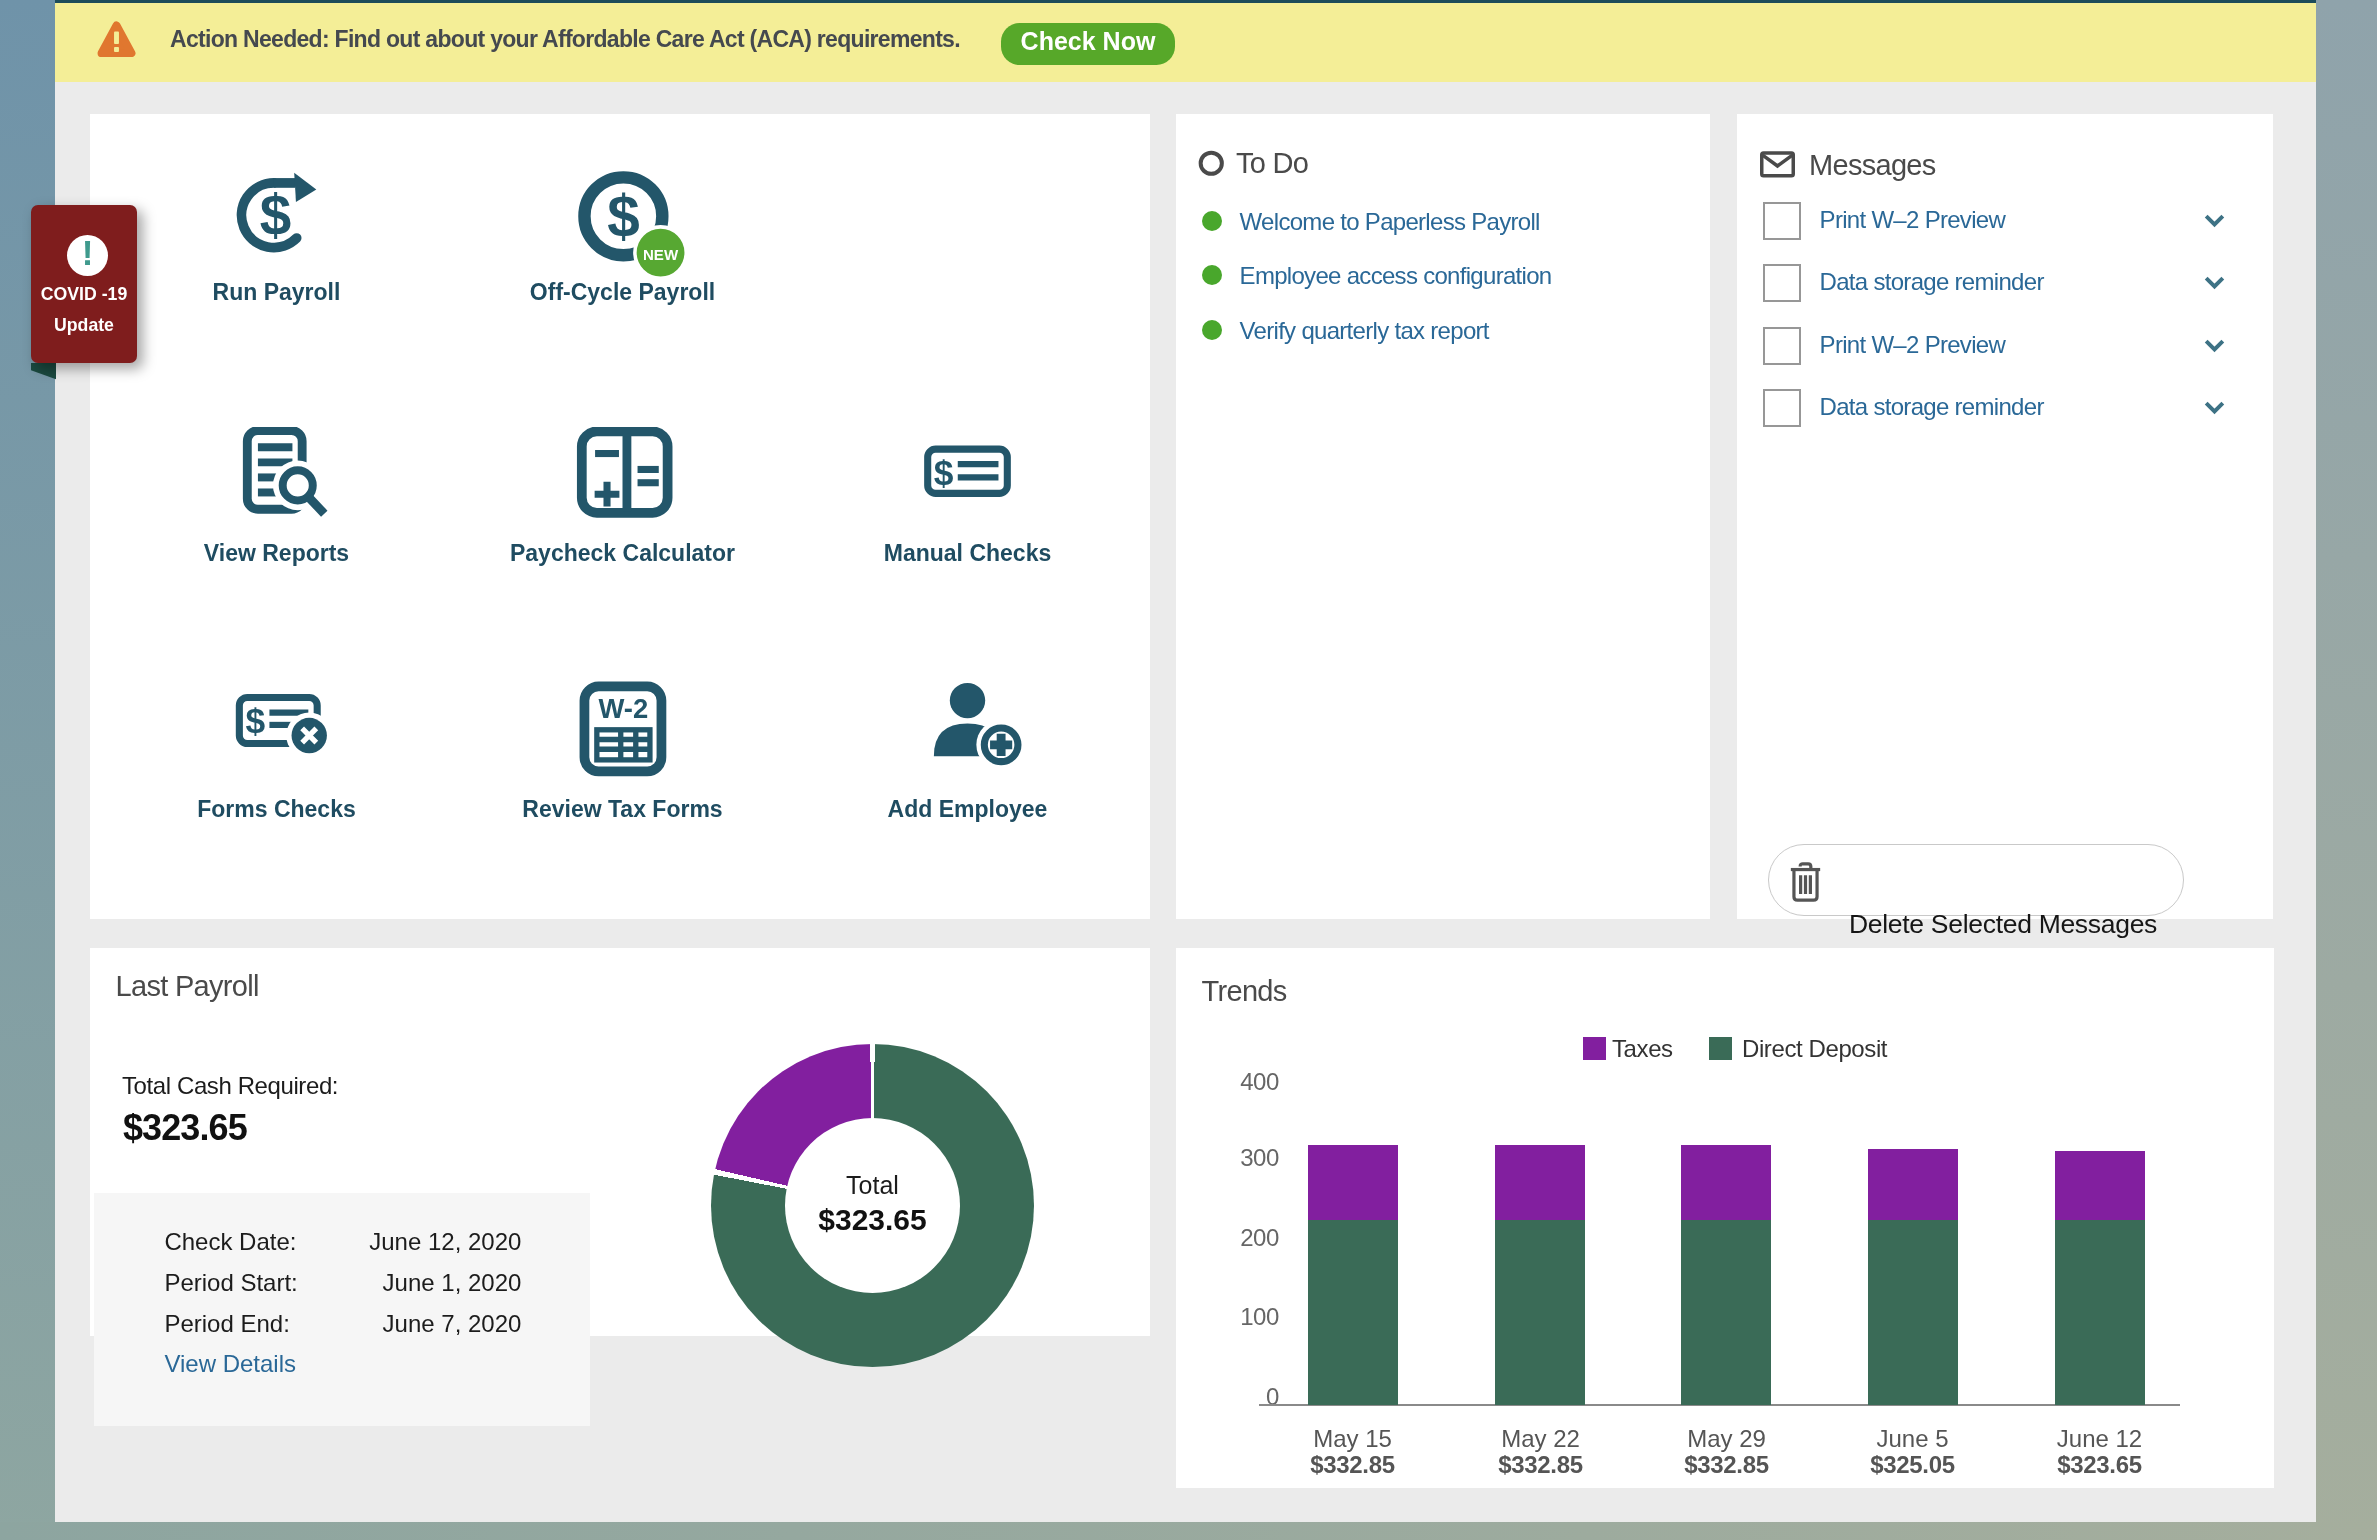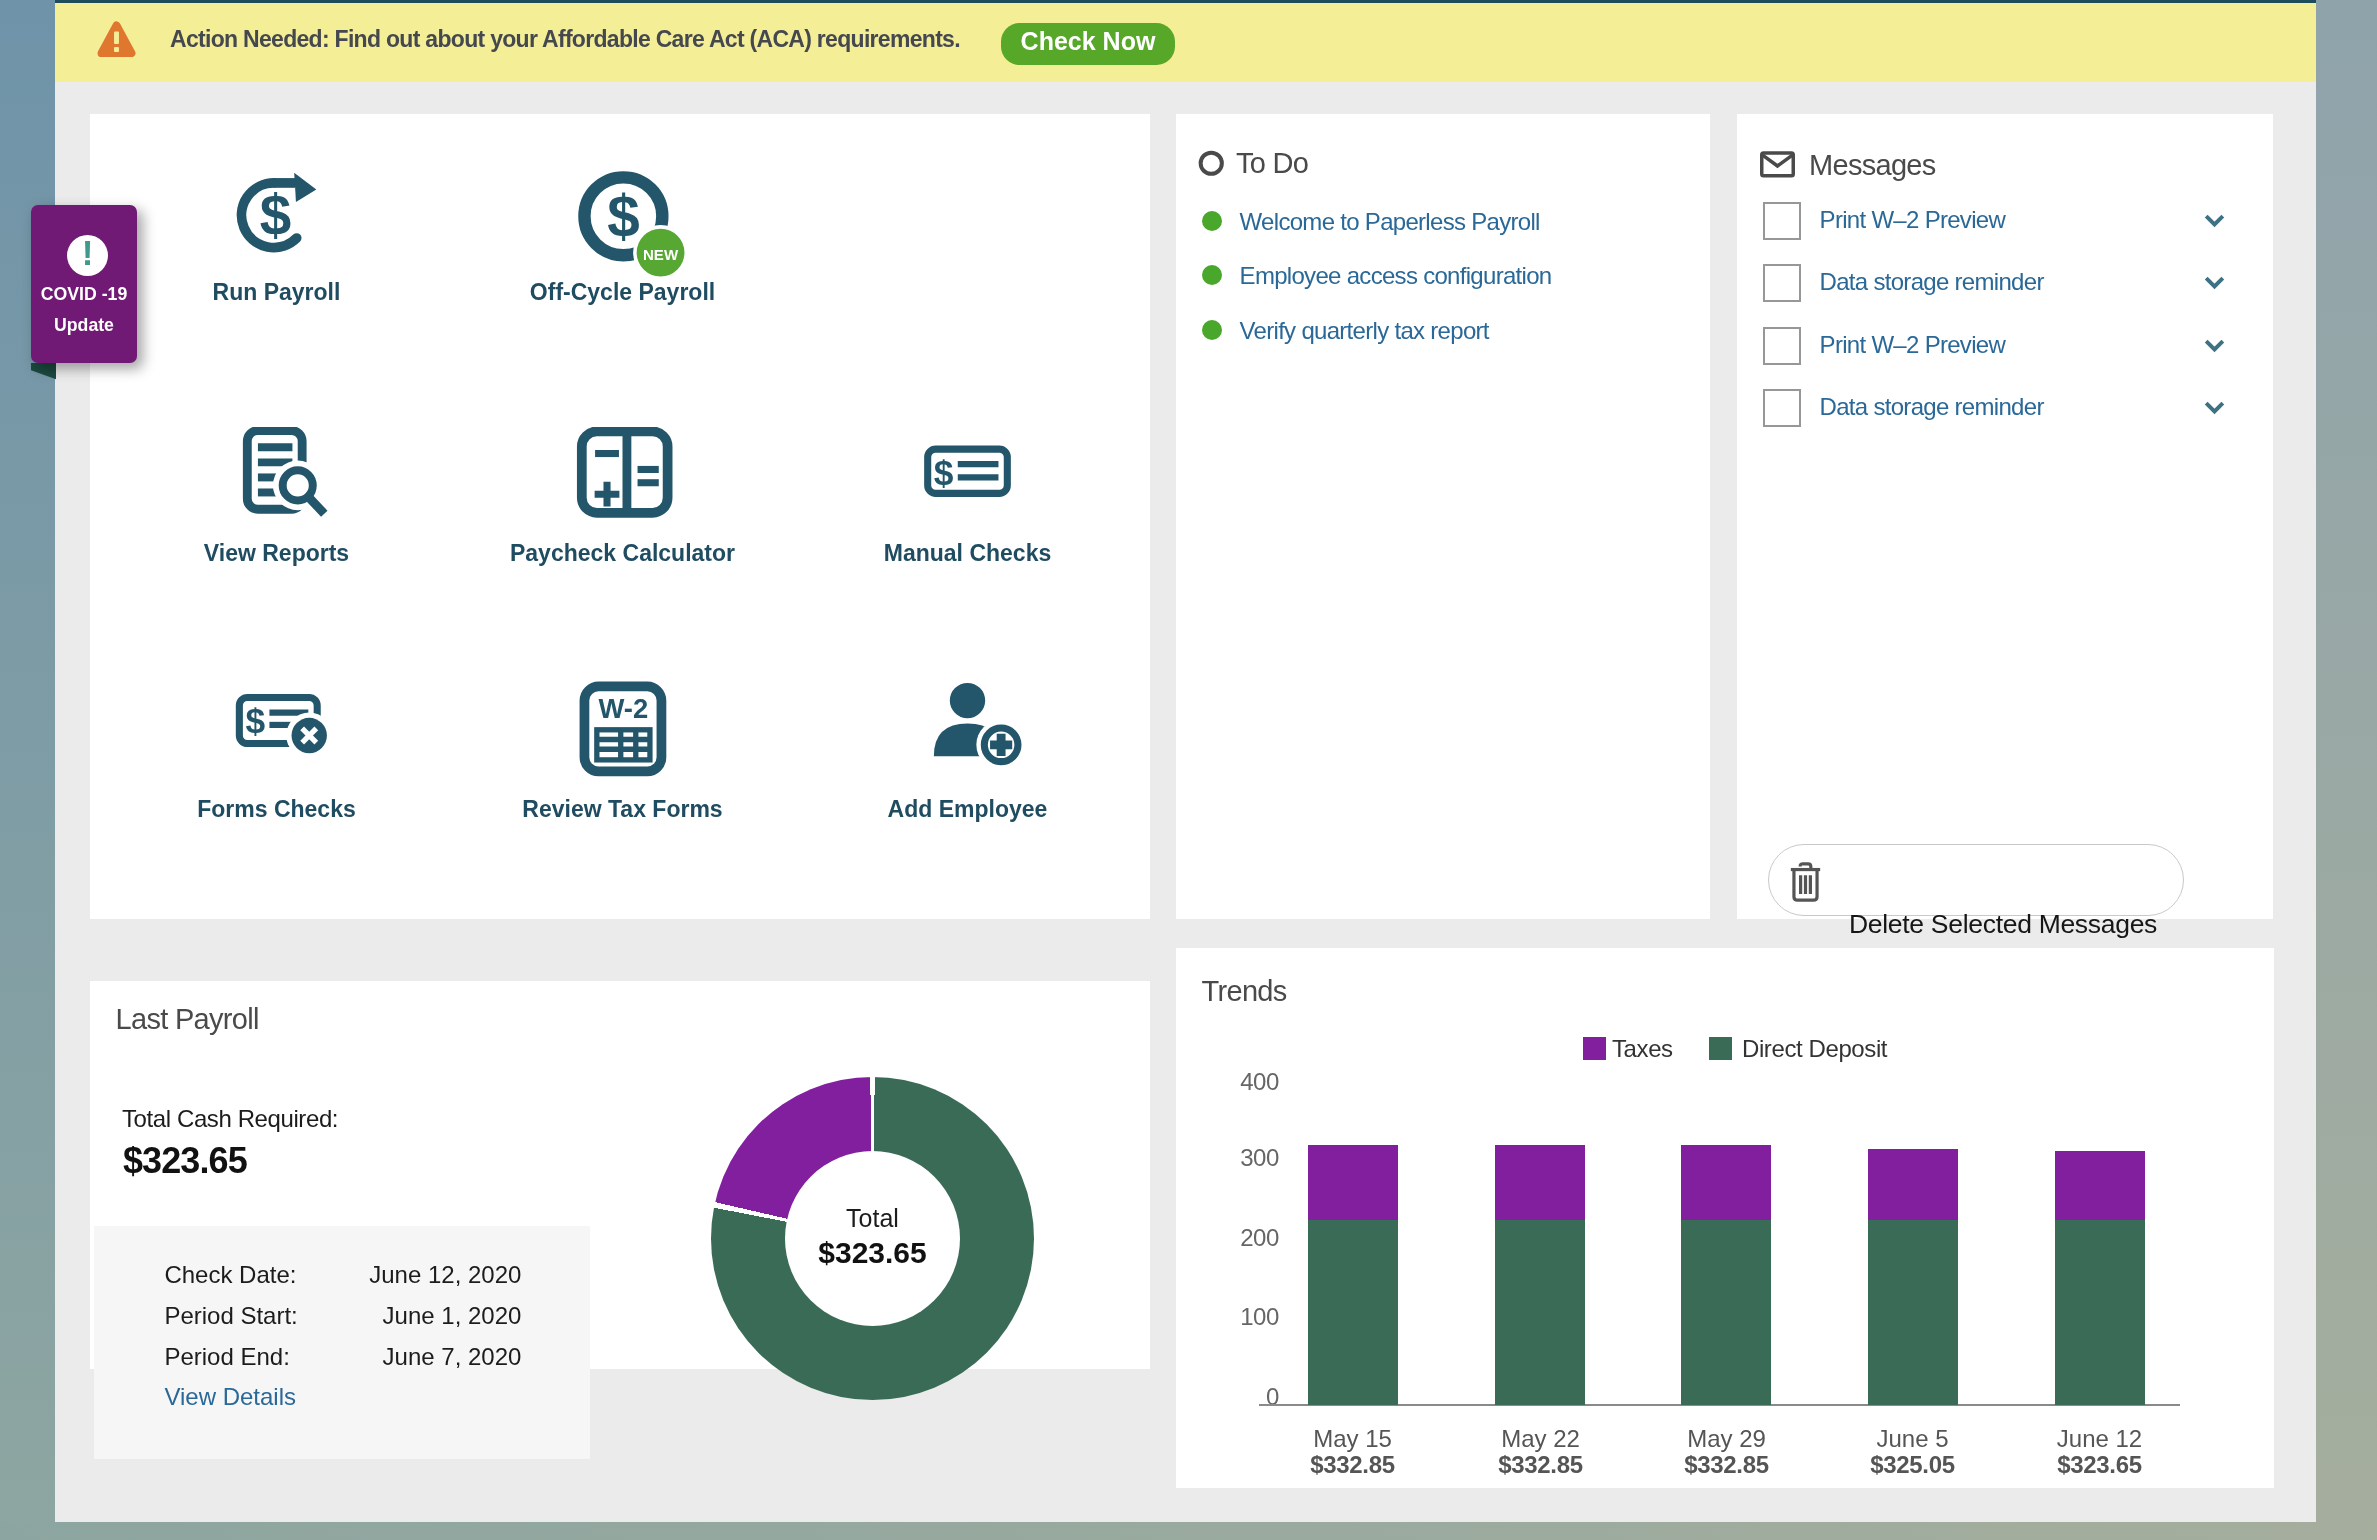--- a/index.html
+++ b/index.html
@@ -10,21 +10,21 @@
   #stripB{left:0;top:1522px;width:2377px;height:18.5px;background:linear-gradient(to right,#8da5a0,#a5ae9d);}
   .abs{position:absolute;}
   #page{position:relative;width:2377px;height:1540px;padding-left:14px;}
   #topline{left:55px;top:0;width:2261px;height:2.6px;background:#1d4c5a;}
   #banner{left:55px;top:2.6px;width:2261px;height:79px;background:#f4ee97;}
   #content{left:55px;top:82px;width:2261px;height:1440px;background:#ebebeb;}
   .card{position:absolute;background:#fff;}
   #c1{left:90px;top:114px;width:1060px;height:805px;}
   #c2{left:1176px;top:114px;width:534px;height:805px;}
   #c3{left:1737px;top:114px;width:536px;height:805px;text-align:center;}
-  #c4{left:90px;top:948px;width:1060px;height:388px;margin-top:33px;}
+  #c4{left:90px;top:948px;width:1060px;height:388px;}
   #c5{left:1176px;top:948px;width:1098px;height:540px;}
   .title{font-size:29px;color:#4a4a4a;letter-spacing:-0.7px;}
   .link{color:#2a6897;}
   .icol{position:absolute;width:177px;}
   .icol svg{display:block;margin:0 auto;}
   .ilab{position:absolute;left:50%;transform:translateX(-50%);top:108px;white-space:nowrap;
         font-size:23px;font-weight:bold;color:#1f4c61;}
   .r2 .ilab{top:113px;}
   .r3 .ilab{top:110px;}
   
@@ -53,21 +53,21 @@
   .legt{font-size:24px;color:#333;letter-spacing:-0.4px;}
   .ylab{left:0;width:103px;text-align:right;font-size:24px;color:#666;letter-spacing:-0.4px;}
   .bar{width:90px;}
   .xd{top:477px;width:177px;text-align:center;font-size:24px;color:#555;}
   .xa{top:503px;width:177px;text-align:center;font-size:24px;font-weight:bold;color:#555;letter-spacing:-0.3px;}
   
   #bannertext{left:170px;top:0;height:79px;line-height:79px;font-size:23px;font-weight:bold;color:#45494f;letter-spacing:-0.7px;}
   #checknow{left:1001px;top:23px;width:174px;height:42px;border-radius:18.5px;background:#57a829;
             color:#fff;font-size:25px;font-weight:bold;text-align:center;line-height:36px;}
   
-  #covid{left:31px;top:205px;width:106px;height:158px;border-radius:7px;background:#701a75;
+  #covid{left:31px;top:205px;width:106px;height:158px;border-radius:7px;background:#7f1d1d;
          box-shadow:5.3px 5.3px 12.4px rgba(0,0,0,.35);}
   #covidfold{left:31px;top:363px;width:25px;height:17px;background:#1b4a40;
              clip-path:polygon(0 0,100% 0,100% 95%,0 42%);}
   #covid .circ{position:absolute;left:36px;top:30px;width:41px;height:41px;border-radius:50%;background:#fff;}
   #covid .circ:after{content:"!";position:absolute;left:0;top:-1.8px;width:41px;text-align:center;
           font-size:35px;font-weight:bold;color:#3f9a8d;}
   #covid .t1{position:absolute;left:0;top:79px;width:106px;text-align:center;color:#fff;
              font-weight:bold;font-size:17.7px;}
   #covid .t2{position:absolute;left:0;top:110px;width:106px;text-align:center;color:#fff;
              font-weight:bold;font-size:17.7px;}

